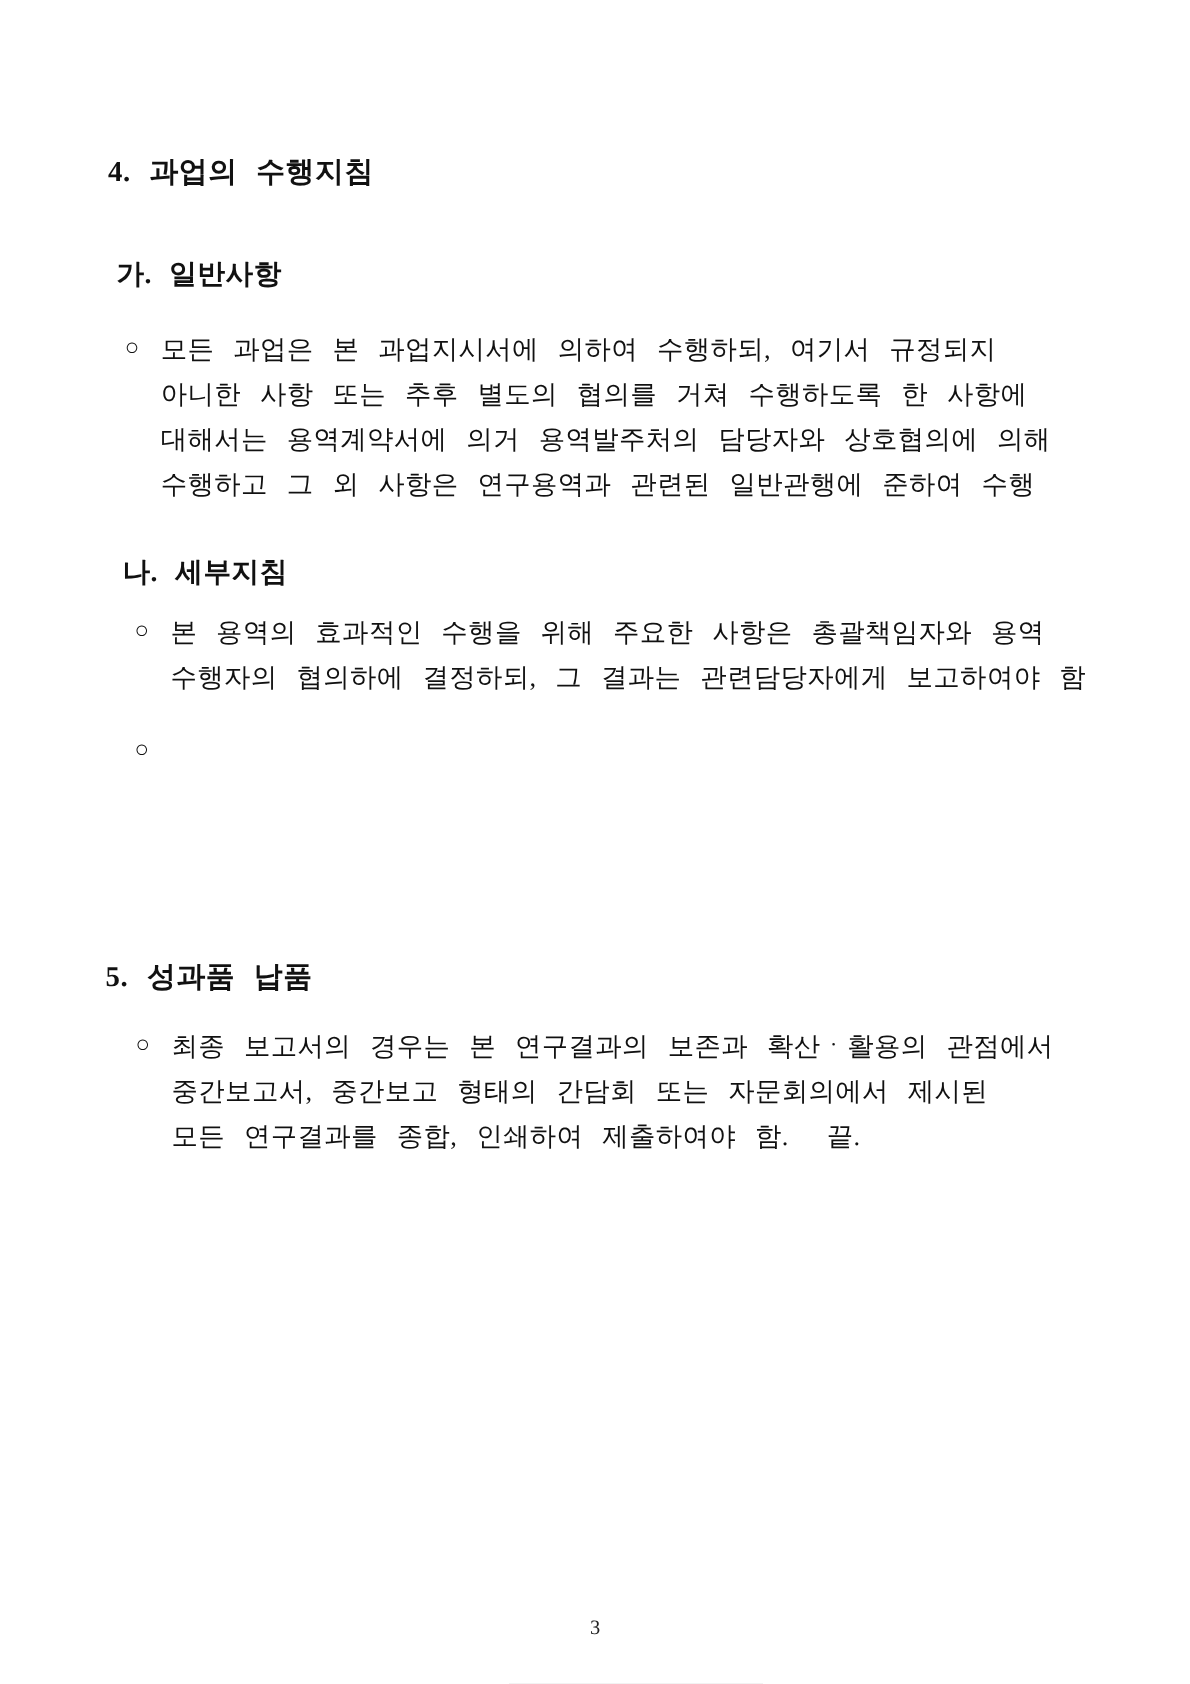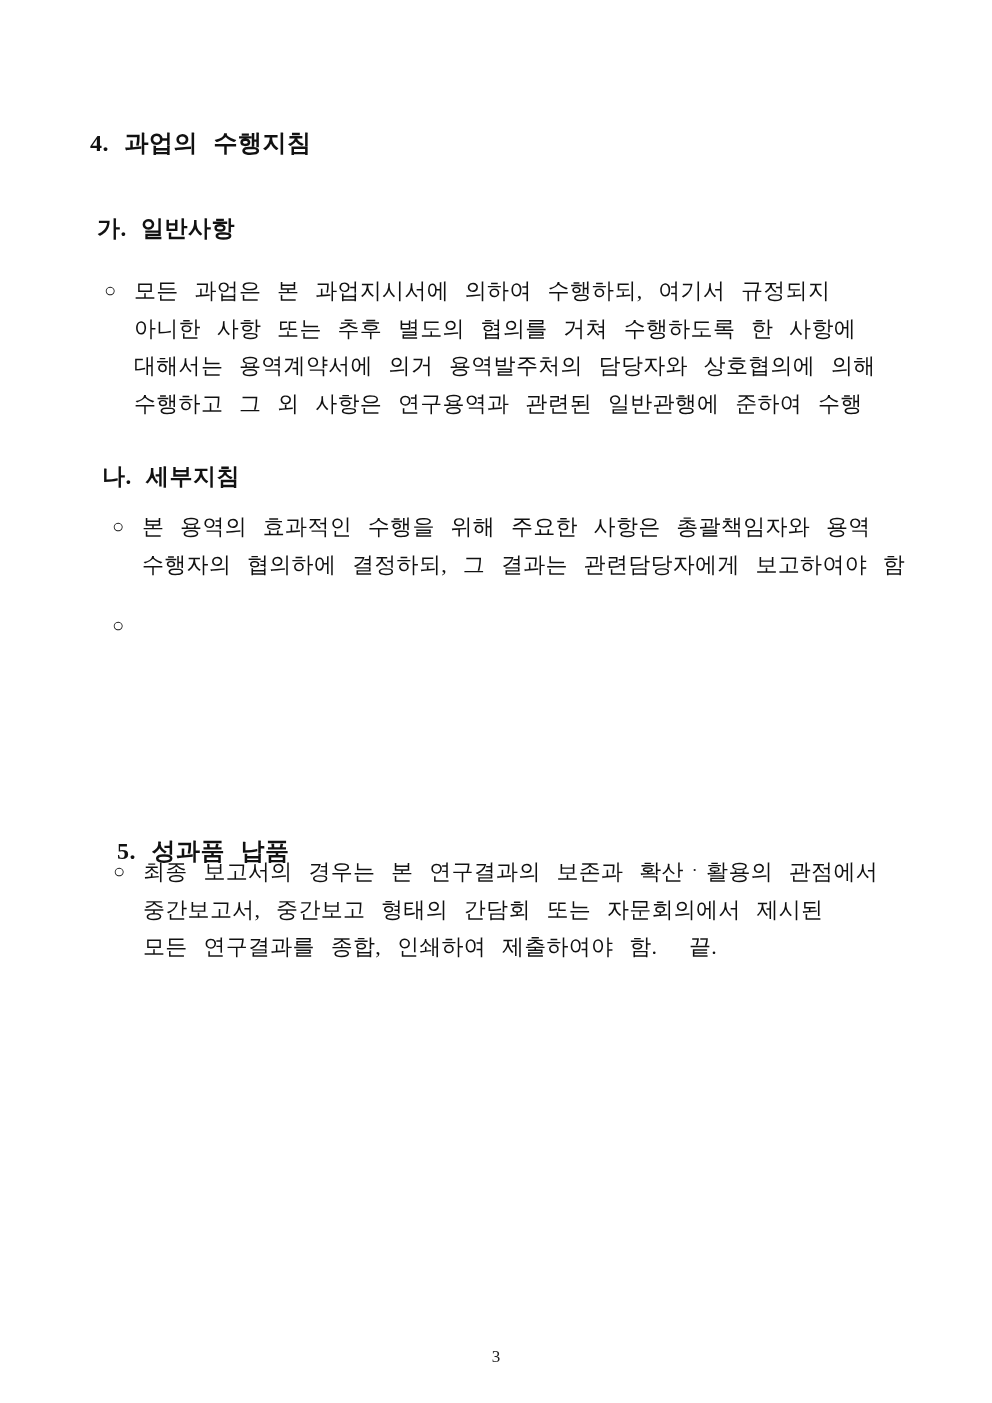--- a/index.html
+++ b/index.html
@@ -83,21 +83,21 @@
   <div class="bullet" style="left:112px; top:508px; width:840px;">
     <span class="marker">○</span>
     <span class="text">본 용역의 효과적인 수행을 위해 주요한 사항은 총괄책임자와 용역
 수행자의 협의하에 결정하되, 그 결과는 관련담당자에게 보고하여야 함</span>
   </div>
 
   <div class="bullet" style="left:112px; top:607px; width:840px;">
     <span class="marker">○</span>
   </div>
 
-  <div class="heading-main" style="left:88px; top:835px;margin-left:29px;">5. 성과품 납품</div>
+  <div class="heading-main" style="left:88px; top:798px;">5. 성과품 납품</div>
 
   <div class="bullet" style="left:113px; top:853px; width:840px;">
     <span class="marker">○</span>
     <span class="text">최종 보고서의 경우는 본 연구결과의 보존과 확산ㆍ활용의 관점에서
 중간보고서, 중간보고 형태의 간담회 또는 자문회의에서 제시된
 모든 연구결과를 종합, 인쇄하여 제출하여야 함.  끝.</span>
   </div>
 
   <div class="page-number">3</div>
 

